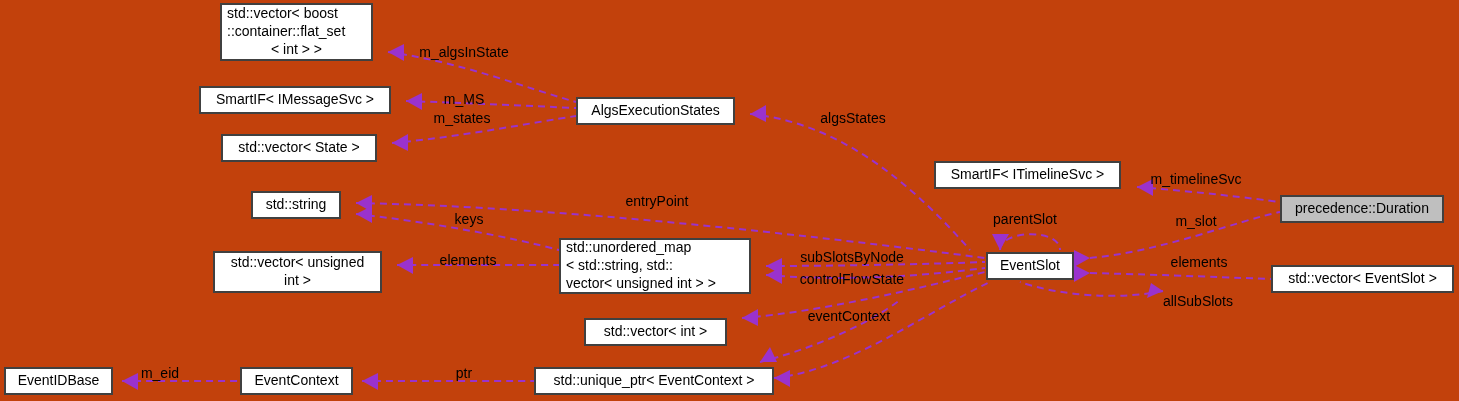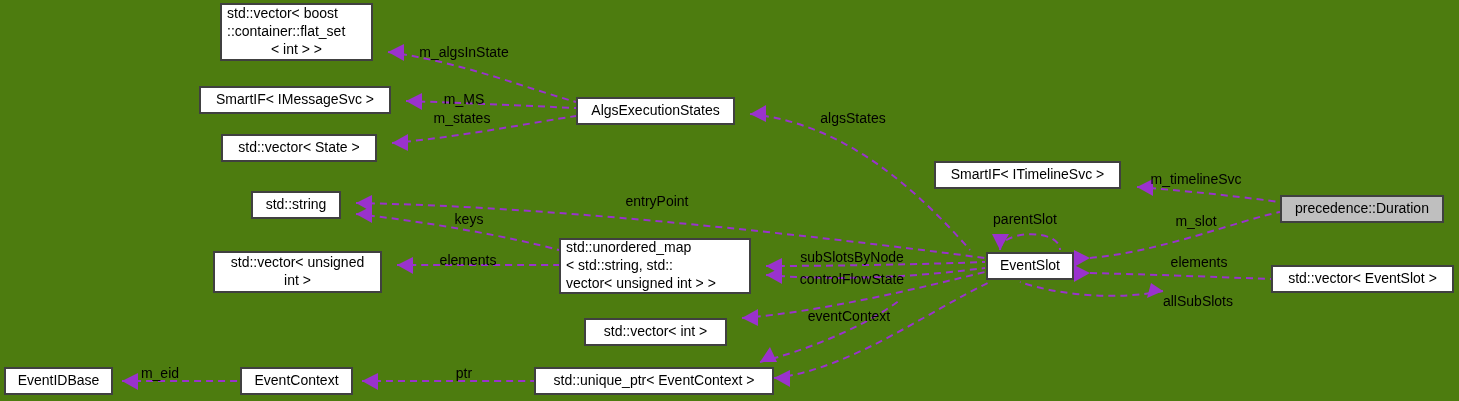--- a/index.html
+++ b/index.html
@@ -9,21 +9,21 @@
     background: #ffffff;
   }
   body {
     font-family: "Liberation Sans", "DejaVu Sans", sans-serif;
   }
   #diagram-root {
     position: relative;
     width: 1459px;
     height: 401px;
     overflow: hidden;
-    background: #4d7c0f;
+    background: #c2410c;
   }
   svg.diagram-canvas {
     position: absolute;
     left: 0;
     top: 0;
     width: 1459px;
     height: 401px;
   }
   .node-box {
     fill: #ffffff;

